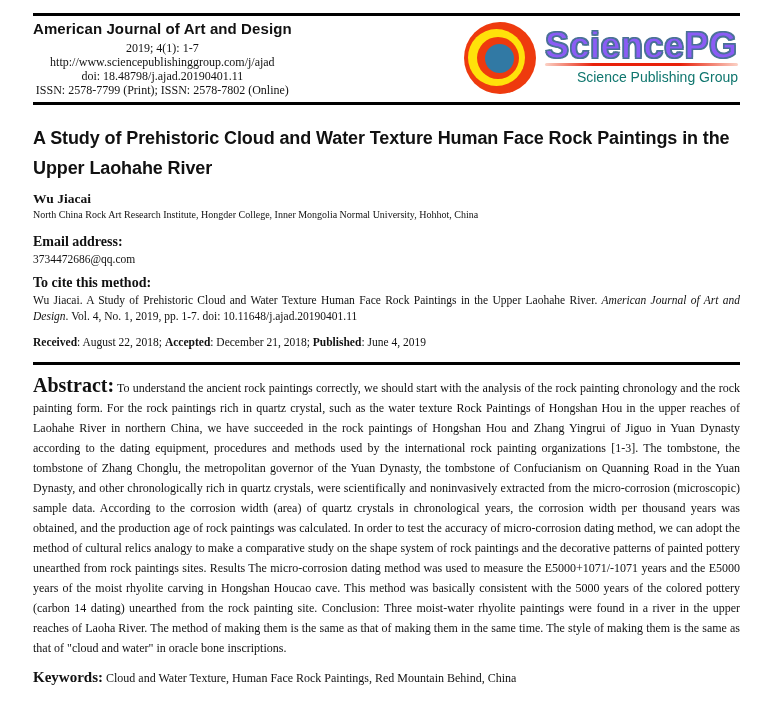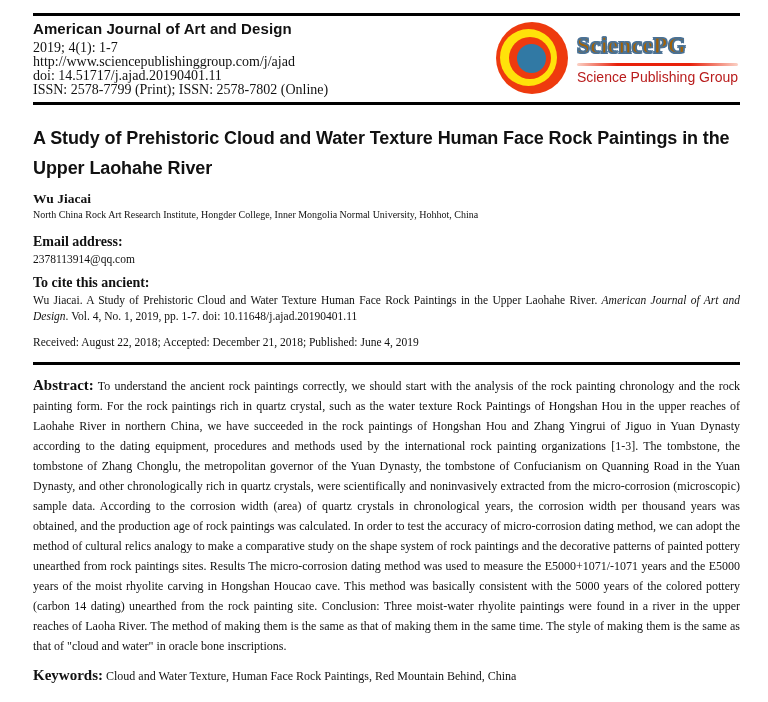--- a/index.html
+++ b/index.html
@@ -8,71 +8,71 @@
   .page { width: 768px; height: 702px; padding: 0 28px 0 33px; }
 
   .rule { height: 3px; background: #000; }
   .rule-top { margin-top: 13px; }
   .rule-header { margin-top: 5px; }
   .rule-mid { margin-top: 12px; }
 
   
   .header { display: flex; justify-content: space-between; align-items: flex-start; margin-top: 4px; }
   .journal-name { font-family: "Liberation Sans", sans-serif; font-weight: bold; font-size: 15px; line-height: 18px; margin-bottom: 3px; letter-spacing: .1px; }
-  .journal-meta { font-size: 14px; line-height: 14px; }
+  .journal-meta { font-size: 12px; line-height: 14px; text-align: center; }
 
   
   .logo { display: flex; align-items: center; gap: 9px; margin-top: 2px; margin-right: 2px; }
   .logo-mark { position: relative; width: 72px; height: 72px; flex: 0 0 auto; }
   .logo-mark .ring { position: absolute; border-radius: 50%; }
   .r1 { left: 0; top: 0; width: 72px; height: 72px; background: #ee3a0e; }
   .r2 { left: 4px; top: 7px; width: 57px; height: 57px; background: #ffe20a; }
   .r3 { left: 13px; top: 15px; width: 42px; height: 42px; background: #ee3a0e; }
   .r4 { left: 21px; top: 22px; width: 29px; height: 29px; background: #3179a4; }
   .logo-textcol { display: flex; flex-direction: column; }
   .logo-wordmark {
-    font-family: Liberation Serif, serif; font-weight: bold; font-size: 23px; line-height: 30px;
-    color: #a16207; letter-spacing: .5px;
+    font-family: Liberation Sans, sans-serif; font-weight: bold; font-size: 36px; line-height: 30px;
+    color: #8b5cf6; letter-spacing: .5px;
     -webkit-text-stroke: 1.2px #4a7296;
     text-shadow: 1px 1px 0 #4a7296, -1px 1px 0 #4a7296, 1px -1px 0 #4a7296, -1px -1px 0 #4a7296;
   }
   .logo-divider { height: 3px; margin: 2px 0 3px; border-radius: 2px;
     background: linear-gradient(to right, #fbd2c6, #e8210b 25%, #e8210b 70%, #fbd2c6); }
-  .logo-tagline { font-family: "Liberation Sans", sans-serif; font-size: 14px; line-height: 16px; color: #b91c1c; }
+  .logo-tagline { font-family: "Liberation Sans", sans-serif; font-size: 14px; line-height: 16px; color: #0f766e; margin-left: 32px; }
 
   
   .title { font-family: "Liberation Sans", sans-serif; font-weight: bold; font-size: 18px; line-height: 30px; margin-top: 18px; letter-spacing: -.1px; }
   .author { font-weight: bold; font-size: 13.5px; line-height: 16px; margin-top: 8px; }
   .affiliation { font-size: 10px; line-height: 14px; margin-top: 1px; }
   .sec-head { font-weight: bold; font-size: 14px; line-height: 17px; margin-top: 11px; }
   .sec-head.cite { margin-top: 8px; }
   .email-line { font-size: 11.5px; line-height: 14px; margin-top: 2px; }
   .citation { font-size: 11.5px; line-height: 15.5px; margin-top: 2px; text-align: justify; }
   .citation .jname { font-style: italic; }
   .dates { font-size: 11.5px; line-height: 15px; margin-top: 11px; }
-  .dates b { font-weight: normal; }
+  .dates b { font-weight: bold; }
 
   .abstract { font-size: 12px; line-height: 20px; margin-top: 10px; text-align: justify; }
-  .abstract .lead { font-weight: bold; font-size: 15px; }
+  .abstract .lead { font-weight: bold; font-size: 20px; }
   .keywords { font-size: 12px; line-height: 19px; margin-top: 10px; }
   .keywords .lead { font-weight: bold; font-size: 15px; }
 </style>
 </head>
 <body>
 
 <div class="page">
 
   <div class="rule rule-top"></div>
 
   <div class="header">
     <div class="journal-info">
       <div class="journal-name">American Journal of Art and Design</div>
       <div class="journal-meta">2019; 4(1): 1-7</div>
       <div class="journal-meta">http://www.sciencepublishinggroup.com/j/ajad</div>
-      <div class="journal-meta">doi: 14.51717/j.ajad.20190401.11</div>
+      <div class="journal-meta">doi: 18.48798/j.ajad.20190401.11</div>
       <div class="journal-meta">ISSN: 2578-7799 (Print); ISSN: 2578-7802 (Online)</div>
     </div>
     <div class="logo">
       <div class="logo-mark">
         <div class="ring r1"></div>
         <div class="ring r2"></div>
         <div class="ring r3"></div>
         <div class="ring r4"></div>
       </div>
       <div class="logo-textcol">
@@ -85,23 +85,23 @@
 
   <div class="rule rule-header"></div>
 
   <h1 class="title">A Study of Prehistoric Cloud and Water Texture Human Face Rock Paintings in the Upper Laohahe River</h1>
 
   <div class="author">Wu Jiacai</div>
 
   <div class="affiliation">North China Rock Art Research Institute, Hongder College, Inner Mongolia Normal University, Hohhot, China</div>
 
   <div class="sec-head">Email address:</div>
-  <div class="email-line">2378113914@qq.com</div>
+  <div class="email-line">3734472686@qq.com</div>
 
-  <div class="sec-head cite">To cite this ancient:</div>
+  <div class="sec-head cite">To cite this method:</div>
   <p class="citation"><span>Wu Jiacai. A Study of Prehistoric Cloud and Water Texture Human Face Rock Paintings in the Upper Laohahe River. </span><span class="jname">American Journal of Art and Design</span><span>. Vol. 4, No. 1, 2019, pp. 1-7. doi: 10.11648/j.ajad.20190401.11</span></p>
 
   <p class="dates"><b>Received</b><span>: August 22, 2018; </span><b>Accepted</b><span>: December 21, 2018; </span><b>Published</b><span>: June 4, 2019</span></p>
 
   <div class="rule rule-mid"></div>
 
   <p class="abstract"><span class="lead">Abstract:</span><span> To understand the ancient rock paintings correctly, we should start with the analysis of the rock painting chronology and the rock painting form. For the rock paintings rich in quartz crystal, such as the water texture Rock Paintings of Hongshan Hou in the upper reaches of Laohahe River in northern China, we have succeeded in the rock paintings of Hongshan Hou and Zhang Yingrui of Jiguo in Yuan Dynasty according to the dating equipment, procedures and methods used by the international rock painting organizations [1-3]. The tombstone, the tombstone of Zhang Chonglu, the metropolitan governor of the Yuan Dynasty, the tombstone of Confucianism on Quanning Road in the Yuan Dynasty, and other chronologically rich in quartz crystals, were scientifically and noninvasively extracted from the micro-corrosion (microscopic) sample data. According to the corrosion width (area) of quartz crystals in chronological years, the corrosion width per thousand years was obtained, and the production age of rock paintings was calculated. In order to test the accuracy of micro-corrosion dating method, we can adopt the method of cultural relics analogy to make a comparative study on the shape system of rock paintings and the decorative patterns of painted pottery unearthed from rock paintings sites. Results The micro-corrosion dating method was used to measure the E5000+1071/-1071 years and the E5000 years of the moist rhyolite carving in Hongshan Houcao cave. This method was basically consistent with the 5000 years of the colored pottery (carbon 14 dating) unearthed from the rock painting site. Conclusion: Three moist-water rhyolite paintings were found in a river in the upper reaches of Laoha River. The method of making them is the same as that of making them in the same time. The style of making them is the same as that of "cloud and water" in oracle bone inscriptions.</span></p>
 
   <p class="keywords"><span class="lead">Keywords:</span><span> Cloud and Water Texture, Human Face Rock Paintings, Red Mountain Behind, China</span></p>
 

